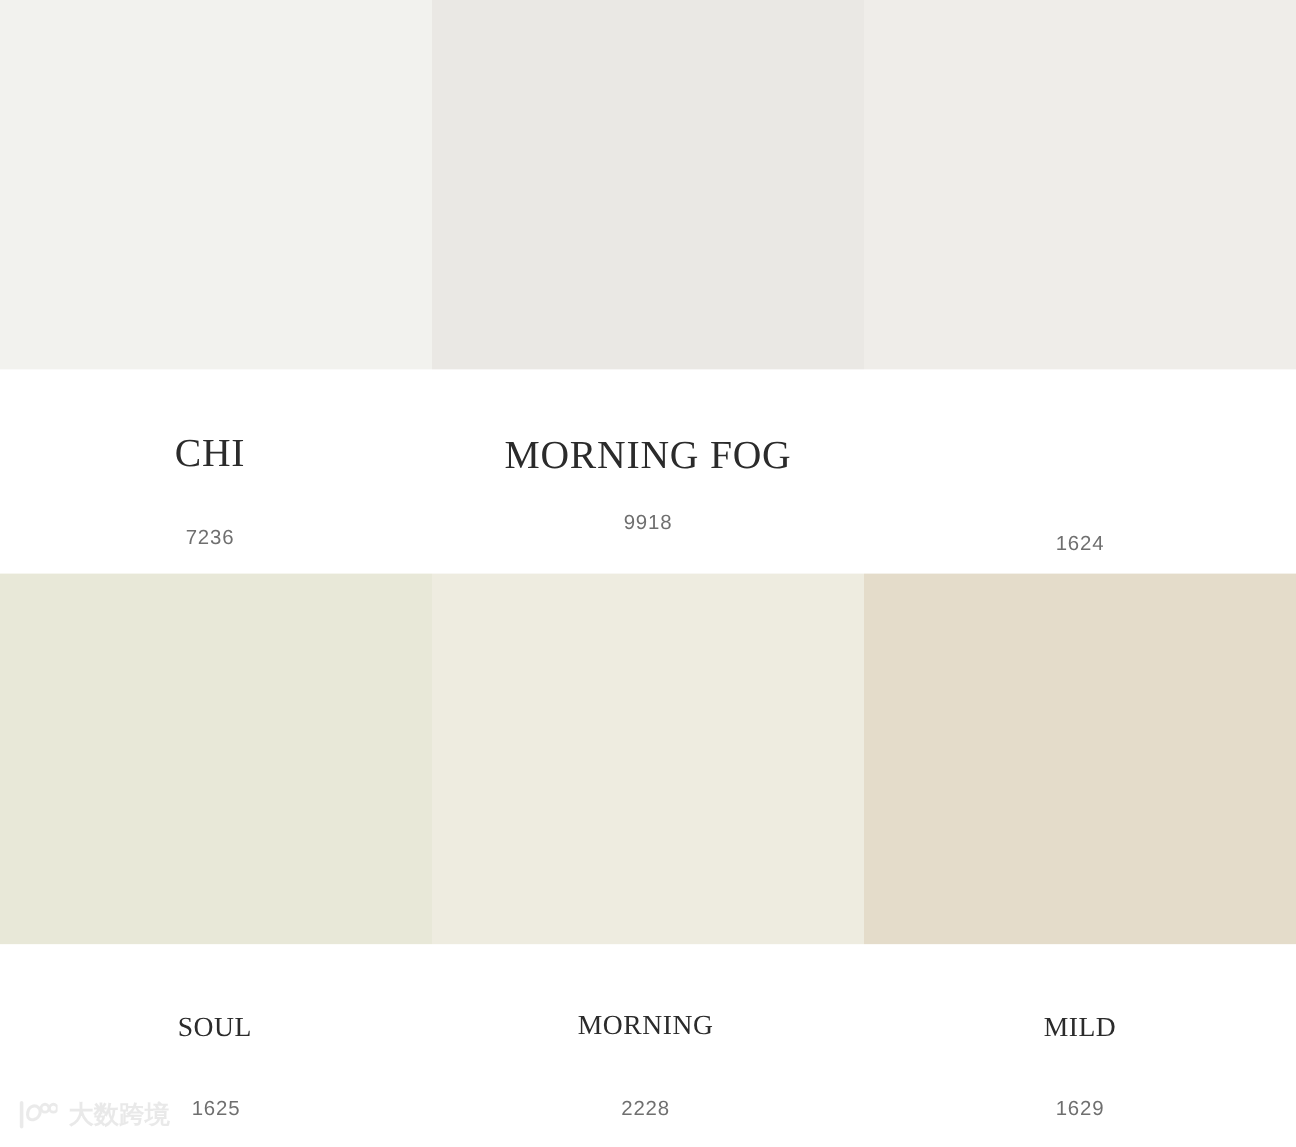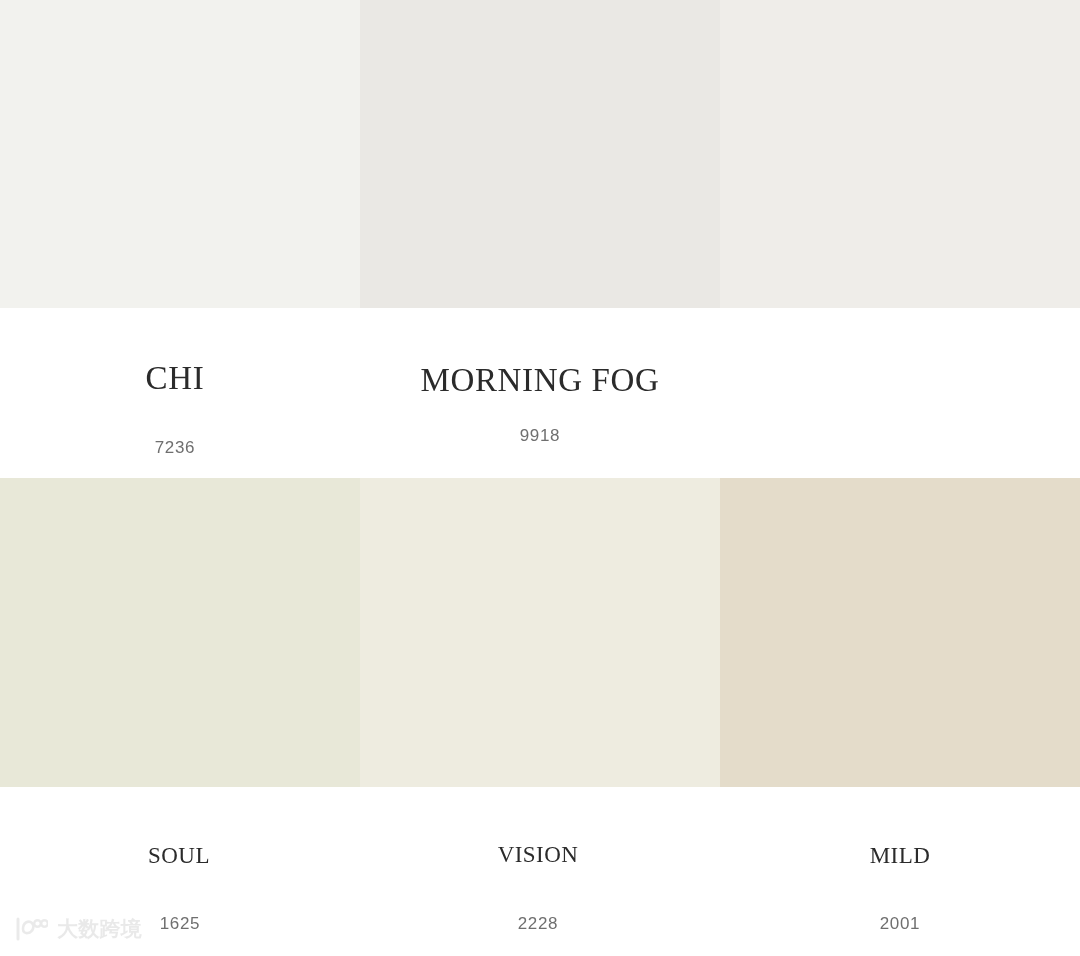--- a/index.html
+++ b/index.html
@@ -146,41 +146,42 @@
   <div class="label-row label-row--top">
     <div class="label-cell cell-chi">
       <div class="swatch-name">CHI</div>
       <div class="swatch-code">7236</div>
     </div>
     <div class="label-cell cell-morningfog">
       <div class="swatch-name">MORNING FOG</div>
       <div class="swatch-code">9918</div>
     </div>
     <div class="label-cell cell-skylight">
+      <div class="swatch-code">1624</div>
     </div>
   </div>
 
   <div class="swatch-row swatch-row--bottom">
     <div class="swatch" style="background-color: rgb(232, 232, 216);"></div>
     <div class="swatch" style="background-color: rgb(238, 236, 224);"></div>
     <div class="swatch" style="background-color: rgb(228, 220, 202);"></div>
   </div>
 
   <div class="label-row label-row--bottom">
     <div class="label-cell cell-soul">
       <div class="swatch-name">SOUL</div>
       <div class="swatch-code">1625</div>
     </div>
     <div class="label-cell cell-vision">
-      <div class="swatch-name">VISION</div>
+      <div class="swatch-name">MORNING</div>
       <div class="swatch-code">2228</div>
     </div>
     <div class="label-cell cell-mild">
       <div class="swatch-name">MILD</div>
-      <div class="swatch-code">2001</div>
+      <div class="swatch-code">1629</div>
     </div>
   </div>
 
   <div class="watermark">
     <span class="watermark-logo-wrap">
       <svg class="watermark-logo" viewBox="0 0 34 26" xmlns="http://www.w3.org/2000/svg" aria-hidden="true">
         <path d="M4 3 L4 23" stroke="#bdbdbd" stroke-width="3" stroke-linecap="round" fill="none"></path>
         <path d="M9 13 C9 6, 15 4, 18 7 C21 10, 19 16, 14 17 C11 17.5, 9 16, 9 13 Z" stroke="#bdbdbd" stroke-width="2.6" fill="none" stroke-linejoin="round"></path>
         <circle cx="23.5" cy="7.5" r="3.3" stroke="#bdbdbd" stroke-width="2.4" fill="none"></circle>
         <circle cx="30.5" cy="7.5" r="3.3" stroke="#bdbdbd" stroke-width="2.4" fill="none"></circle>

